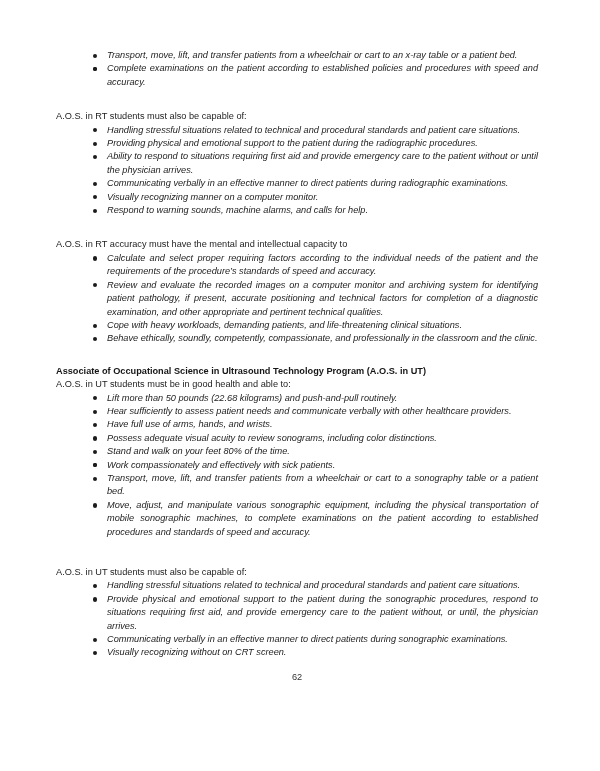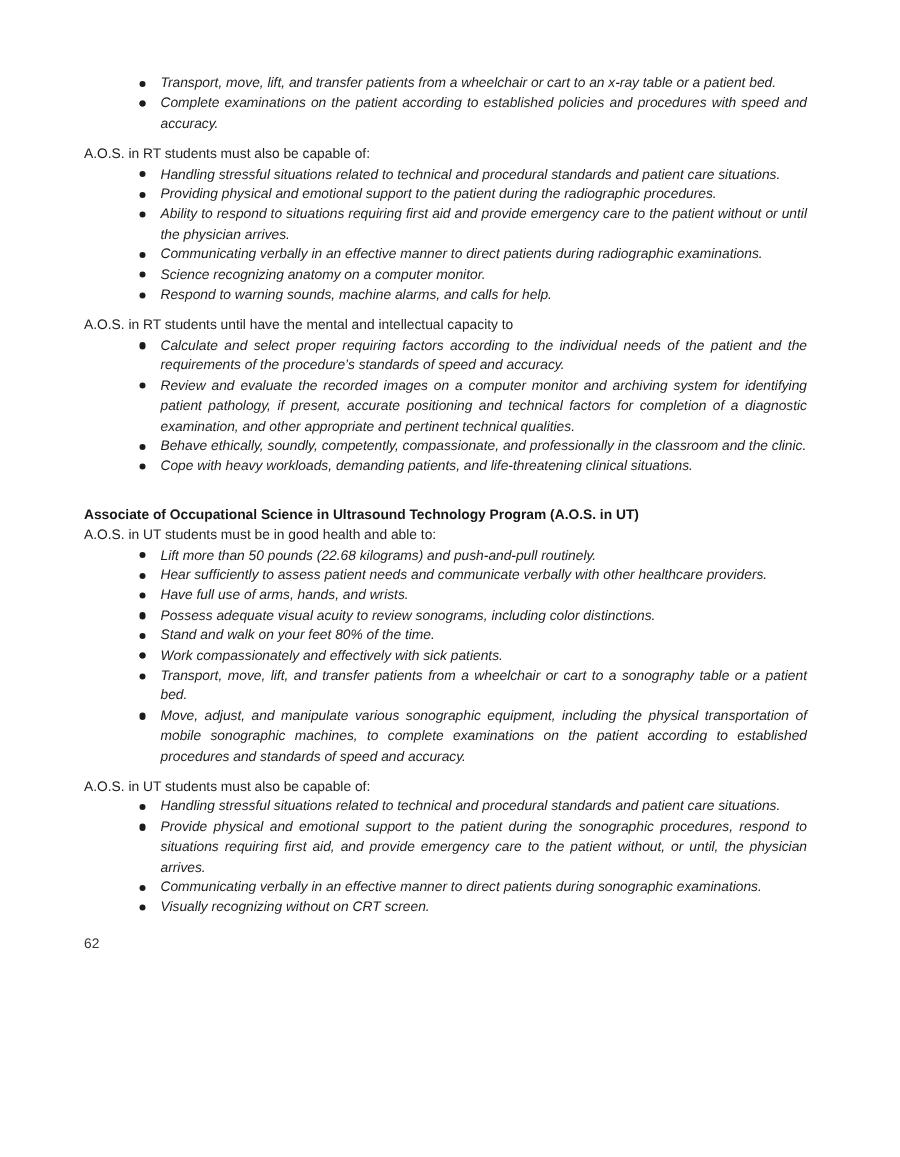--- a/index.html
+++ b/index.html
@@ -25,27 +25,27 @@
   ul.blist li .dot {
     position: absolute;
     left: 37px;
     top: 4.6px;
     width: 4.2px;
     height: 4.2px;
     border-radius: 50%;
     background: #1c1c1c;
   }
   .muted { color: #4c4c4c; }
-  .mt7  { margin-top: 7px; }
+  .mt7  { margin-top: 21px; }
   .mt3  { margin-top: 19px; }
   .mt13 { margin-top: 13px; }
-  .mt9  { margin-top: 7px; }
+  .mt9  { margin-top: 27px; }
   .pagenum {
     margin-top: 11px;
-    text-align: left;
+    text-align: center;
     color: #333333;
   }
 </style>
 </head>
 <body>
 
 <main>
 
   <ul class="blist">
     <li>
@@ -74,45 +74,45 @@
     <li>
       <span class="dot"></span>
       <span>Ability to respond to situations requiring first aid and provide emergency care to the patient without or until the physician arrives.</span>
     </li>
     <li>
       <span class="dot"></span>
       <span>Communicating verbally in an effective manner to direct patients during radiographic examinations.</span>
     </li>
     <li>
       <span class="dot"></span>
-      <span>Science recognizing anatomy on a computer monitor.</span>
+      <span>Visually recognizing manner on a computer monitor.</span>
     </li>
     <li>
       <span class="dot"></span>
       <span>Respond to warning sounds, machine alarms, and calls for help.</span>
     </li>
   </ul>
 
-  <p class="intro mt7">A.O.S. in RT students until have the mental and intellectual capacity to</p>
+  <p class="intro mt7">A.O.S. in RT accuracy must have the mental and intellectual capacity to</p>
   <ul class="blist">
     <li>
       <span class="dot"></span>
       <span>Calculate and select proper requiring factors according to the individual needs of the patient and the requirements of the procedure’s standards of speed and accuracy.</span>
     </li>
     <li>
       <span class="dot"></span>
       <span>Review and evaluate the recorded images on a computer monitor and archiving system for identifying patient pathology, if present, accurate positioning and technical factors for completion of a diagnostic examination, and other appropriate and pertinent technical qualities.</span>
     </li>
     <li>
       <span class="dot"></span>
-      <span>Behave ethically, soundly, competently, compassionate, and professionally in the classroom and the clinic.</span>
+      <span>Cope with heavy workloads, demanding patients, and life-threatening clinical situations.</span>
     </li>
     <li>
       <span class="dot"></span>
-      <span>Cope with heavy workloads, demanding patients, and life-threatening clinical situations.</span>
+      <span>Behave ethically, soundly, competently, compassionate, and professionally in the classroom and the clinic.</span>
     </li>
   </ul>
 
   <div class="heading mt3">Associate of Occupational Science in Ultrasound Technology Program (A.O.S. in UT)</div>
   <p class="intro">A.O.S. in UT students must be in good health and able to:</p>
   <ul class="blist">
     <li>
       <span class="dot"></span>
       <span>Lift more than 50 pounds (22.68 kilograms) and push-and-pull routinely.</span>
     </li>

